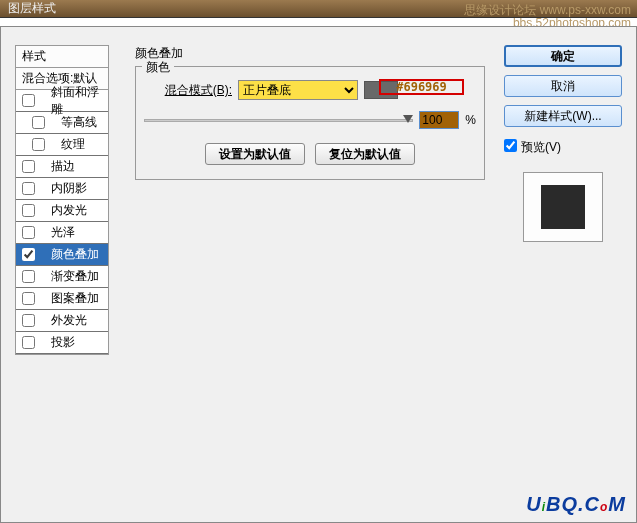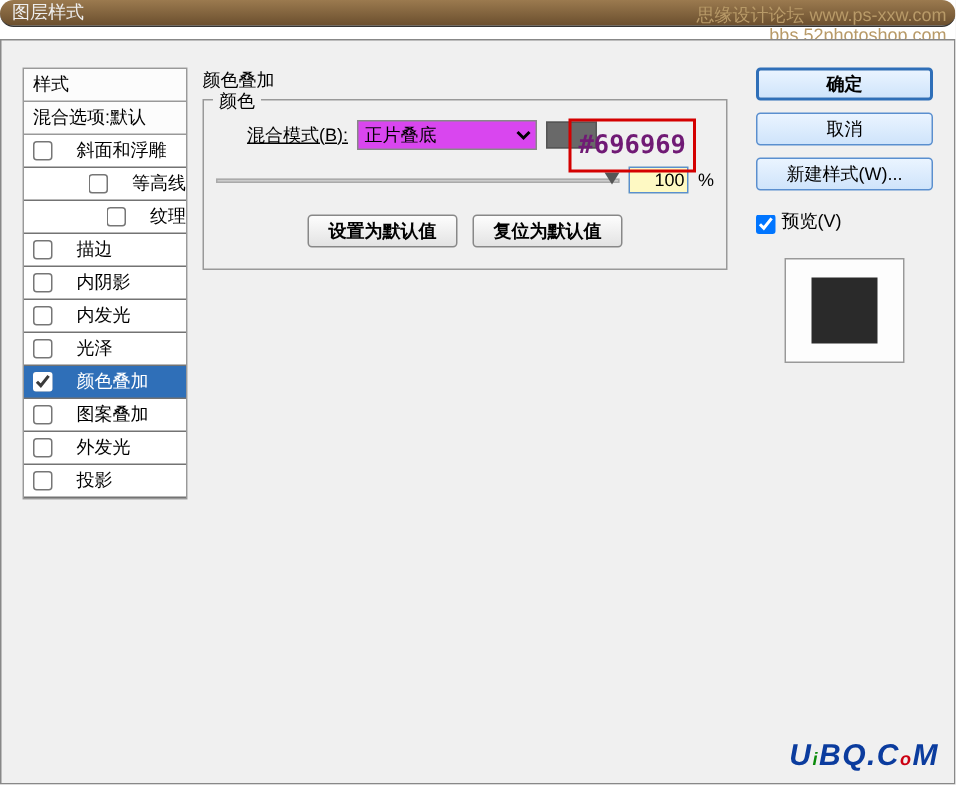--- a/index.html
+++ b/index.html
@@ -1,57 +1,57 @@
 <!DOCTYPE html>
 <html><head>
 <meta charset="utf-8">
 <style>
 * { box-sizing: border-box; margin: 0; padding: 0; font-family: "Microsoft YaHei", SimSun, sans-serif; font-size: 12px; }
 body { background: #fff; width: 637px; height: 523px; position: relative; }
 
-.header-bar { height: 18px; background: linear-gradient(#9b7a4f, #6b4f2e); border-bottom: 1px solid #333; display: flex; align-items: center; padding: 0 8px; color: #eee; border-radius: 12px; }
+.header-bar { height: 18px; background: linear-gradient(#9b7a4f, #6b4f2e); border-bottom: 1px solid #333; display: flex; align-items: center; padding: 0 8px; color: #eee; }
 .watermark-right { position: absolute; right: 6px; top: 4px; color: #b89a68; font-size: 11px; text-align: right; line-height: 1.1; }
 
 .dialog-body { position: absolute; top: 26px; left: 0; right: 0; bottom: 0; background: #f0f0f0; border: 1px solid #888; }
 
-.styles-panel { position: absolute; left: 14px; top: 18px; width: 110px; border: 1px solid #999; background: #fff; }
+.styles-panel { position: absolute; left: 14px; top: 18px; width: 94px; border: 1px solid #999; background: #fff; }
 .styles-header { height: 22px; border-bottom: 1px solid #999; background: #fcfcfc; display: flex; align-items: center; padding-left: 6px; }
 .styles-subheader { height: 22px; border-bottom: 1px solid #999; background: #fcfcfc; display: flex; align-items: center; padding-left: 6px; }
 .style-item { height: 22px; display: flex; align-items: center; border-bottom: 1px solid #737373; padding-left: 6px; gap: 14px; cursor: pointer; }
-.style-item.indent { padding-left: 16px; justify-content: flex-end; }
+.style-item.indent { padding-left: 16px; }
 .style-item input[type=checkbox] { margin-right: 2px; }
 .style-item.selected { background: #2f6fb8; color: #fff; }
 .style-item.selected input[type=checkbox] { accent-color: #fff; }
 
 .main-panel { position: absolute; left: 134px; top: 18px; width: 350px; height: 470px; }
 .group-title { margin-bottom: 4px; }
 .fieldset { border: 1px solid #999; padding: 10px 8px 14px 8px; position: relative; }
 .fieldset-label { position: absolute; top: -8px; left: 6px; background: #f0f0f0; padding: 0 4px; }
 
 .row { display: flex; align-items: center; height: 26px; gap: 6px; margin-bottom: 4px; }
 .row label { width: 88px; text-align: right; text-decoration: underline; }
-select.combo { width: 120px; height: 20px; border: 1px solid #888; background: #d946ef; }
+select.combo { width: 120px; height: 20px; border: 1px solid #888; background: #fde047; }
 .color-swatch { width: 34px; height: 18px; background: #696969; border: 1px solid #555; cursor: pointer; }
 .slider-track { flex: 1; height: 14px; position: relative; }
 .slider-groove { position: absolute; top: 6px; left: 0; right: 0; height: 3px; background: #ccc; border: 1px solid #aaa; }
 .slider-thumb { position: absolute; right: 0; top: 2px; width: 0; height: 0; border-left: 5px solid transparent; border-right: 5px solid transparent; border-top: 8px solid #555; }
-.num-input { width: 40px; height: 18px; border: 1px solid #5a8fcf; background: #fef9c3; text-align: right; padding-right: 2px; }
+.num-input { width: 40px; height: 18px; border: 1px solid #5a8fcf; background: #a16207; text-align: right; padding-right: 16px; }
 
 .btn-row { display: flex; gap: 10px; justify-content: center; margin-top: 10px; }
 .btn { min-width: 100px; height: 22px; background: linear-gradient(#fdfdfd, #e3e3e3); border: 1px solid #888; border-radius: 3px; cursor: pointer; font-weight: bold; }
 
 .right-panel { position: absolute; right: 14px; top: 18px; width: 118px; display: flex; flex-direction: column; gap: 8px; }
 .ps-btn { height: 22px; border: 1px solid #5a8fcf; border-radius: 3px; background: linear-gradient(#eaf4ff, #cfe4fb); cursor: pointer; display: flex; align-items: center; justify-content: center; }
 .ps-btn.primary { border: 2px solid #2f6fb8; font-weight: bold; }
 
-.preview-row { display: flex; align-items: flex-end; gap: 4px; margin-top: 4px; }
+.preview-row { display: flex; align-items: flex-start; gap: 4px; margin-top: 4px; }
 .preview-box { margin-top: 8px; width: 80px; height: 70px; border: 1px solid #999; background: #fdfdfd; display: flex; align-items: center; justify-content: center; align-self: center; }
 .preview-swatch { width: 44px; height: 44px; background: #2a2a2a; }
 
-.hex-callout { position: absolute; left: 378px; top: 52px; width: 85px; height: 36px; border: 2px solid #d40000; display: flex; align-items: center; justify-content: center; color: #701a75; font-weight: bold; font-family: "Lucida Console", monospace; font-size: 17px; }
+.hex-callout { position: absolute; left: 378px; top: 52px; width: 85px; height: 16px; border: 2px solid #d40000; display: flex; align-items: center; justify-content: center; color: #a16207; font-weight: bold; font-family: "Lucida Console", monospace; font-size: 12px; }
 
 .footer-logo { position: absolute; right: 10px; bottom: 6px; font-weight: bold; font-style: italic; font-size: 20px; color: #0b3c9e; letter-spacing: 1px; }
 .footer-logo .i { color: #0a8a0a; }
 .footer-logo .o { color: #c01; }
 </style>
 </head>
 <body>
 
 <div class="header-bar">
   <span>图层样式</span>
@@ -91,20 +91,24 @@
           <input type="checkbox" style="">
           <span>内发光</span>
         </div>
         <div class="style-item">
           <input type="checkbox" style="">
           <span>光泽</span>
         </div>
         <div class="style-item selected">
           <input type="checkbox" checked="" style="">
           <span>颜色叠加</span>
+        </div>
+        <div class="style-item">
+          <input type="checkbox" style="">
+          <span>渐变叠加</span>
         </div>
         <div class="style-item">
           <input type="checkbox" style="">
           <span>图案叠加</span>
         </div>
         <div class="style-item">
           <input type="checkbox" style="">
           <span>外发光</span>
         </div>
         <div class="style-item">

